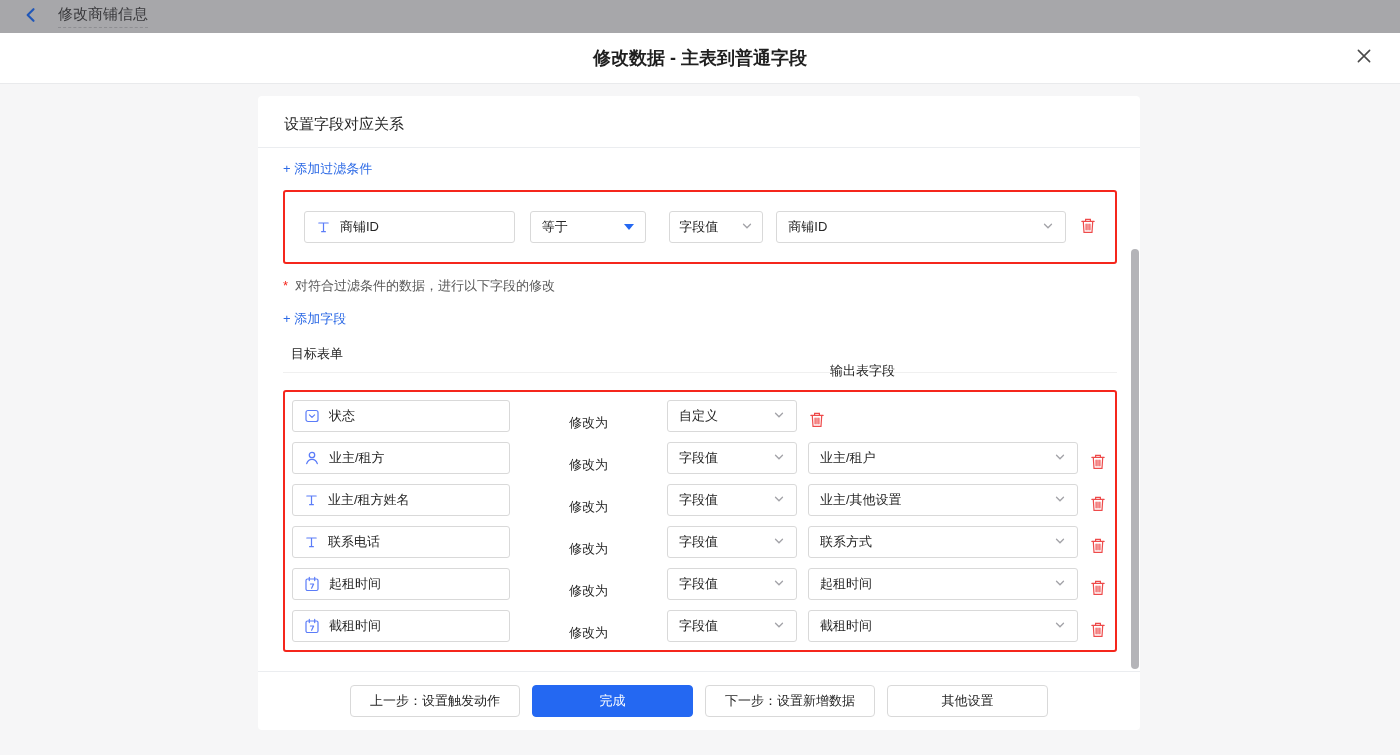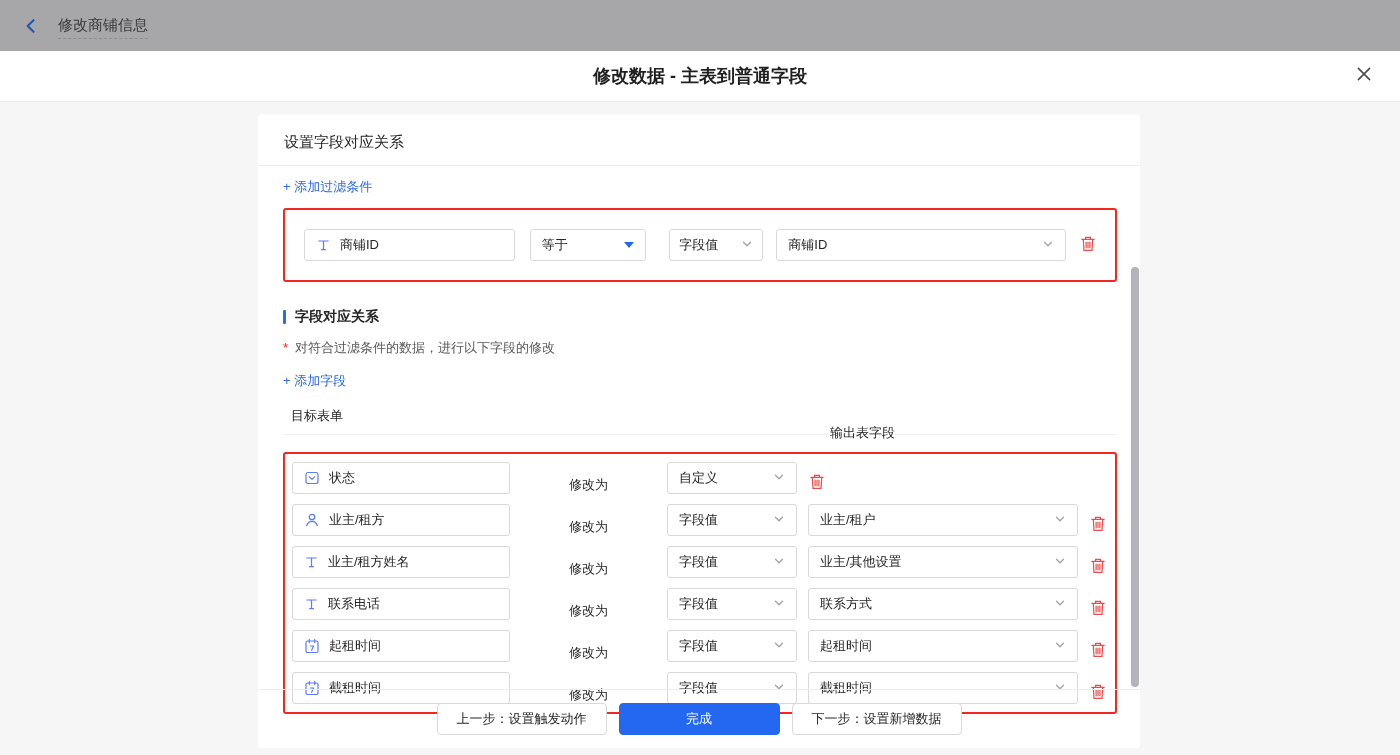--- a/index.html
+++ b/index.html
@@ -4,21 +4,21 @@
 <style>
   * { box-sizing: border-box; }
   html,body { margin:0; padding:0; }
   body {
     width:1400px; height:755px; overflow:hidden; position:relative;
     font-family:"Liberation Sans","DejaVu Sans",sans-serif;
     background:#f6f6f7; color:#262626;
   }
   
   .topbar {
-    height:51px; background:#a7a7aa; display:flex; align-items:flex-start;
+    height:33px; background:#a7a7aa; display:flex; align-items:center;
     padding:16px 20px; position:relative;
   }
   .back-wrap { display:flex; align-items:center; gap:16px; }
   .back-btn { width:22px; height:22px; display:flex; align-items:center; justify-content:center; cursor:pointer; }
   .topbar-title { font-size:15px; color:#39393c; border-bottom:1px dashed #8e8e92; padding-bottom:3px; }
   .topbar-center {
     position:absolute; left:0; right:0; text-align:center;
     font-size:15px; color:#323235; pointer-events:none;
   }
   .topbar-right { margin-left:auto; display:flex; align-items:center; gap:26px; z-index:1; }
@@ -155,24 +155,20 @@
             <span><svg width="16" height="17" viewBox="0 0 16 17" fill="none" stroke="#ee4a4a" stroke-width="1.2">
                 <path d="M1.9 4.4h12.2" stroke-linecap="round"></path>
                 <path d="M5.6 4.2V2.4h4.8v1.8"></path>
                 <path d="M3.3 4.6l.7 10.8h8l.7-10.8"></path>
                 <path d="M6.1 7.2v5.6M8 7.2v5.6M9.9 7.2v5.6" stroke-linecap="round"></path>
               </svg></span>
           </span>
       </div>
 
       
-      <div class="map-title">
-        <span class="blue-bar"></span>
-        <span>字段对应关系</span>
-      </div>
       <div class="note">
         <span class="asterisk">*</span><span>对符合过滤条件的数据，进行以下字段的修改</span>
       </div>
       <span class="link add-field">+ 添加字段</span>
 
       <div class="col-headers">
         <span class="col-left">目标表单</span>
         <span class="col-right">输出表字段</span>
       </div>
 
@@ -366,15 +362,16 @@
           </div>
         </div>
     </div>
 
     <div class="scroll-thumb"></div>
 
     <div class="panel-footer">
       <button class="btn">上一步：设置触发动作</button>
       <button class="btn btn-primary">完成</button>
       <button class="btn">下一步：设置新增数据</button>
+      <button class="btn btn-fixed">其他设置</button>
     </div>
   </div>
 </div>
 
 </body></html>

